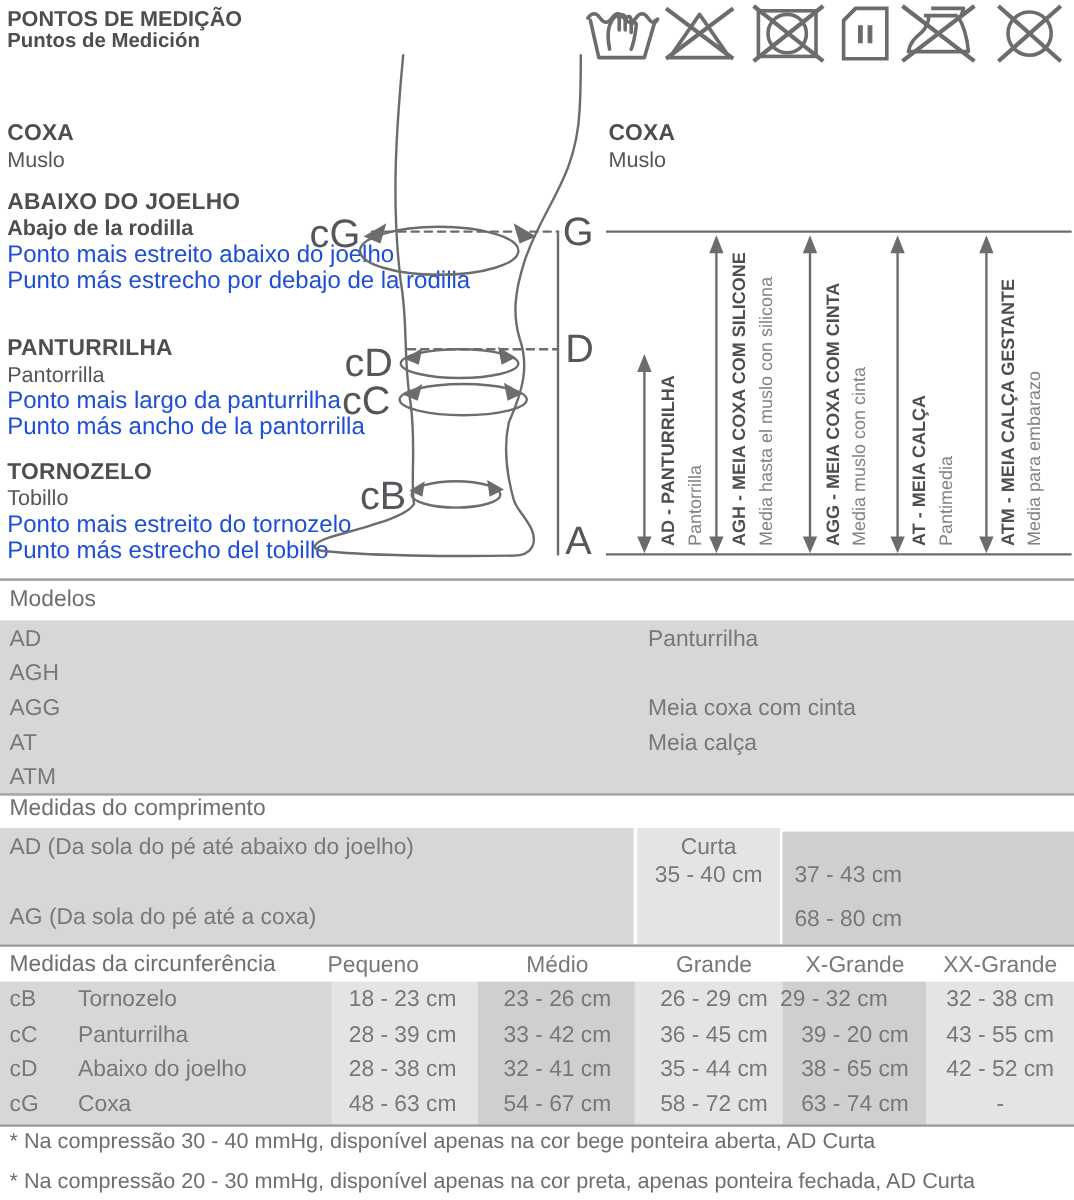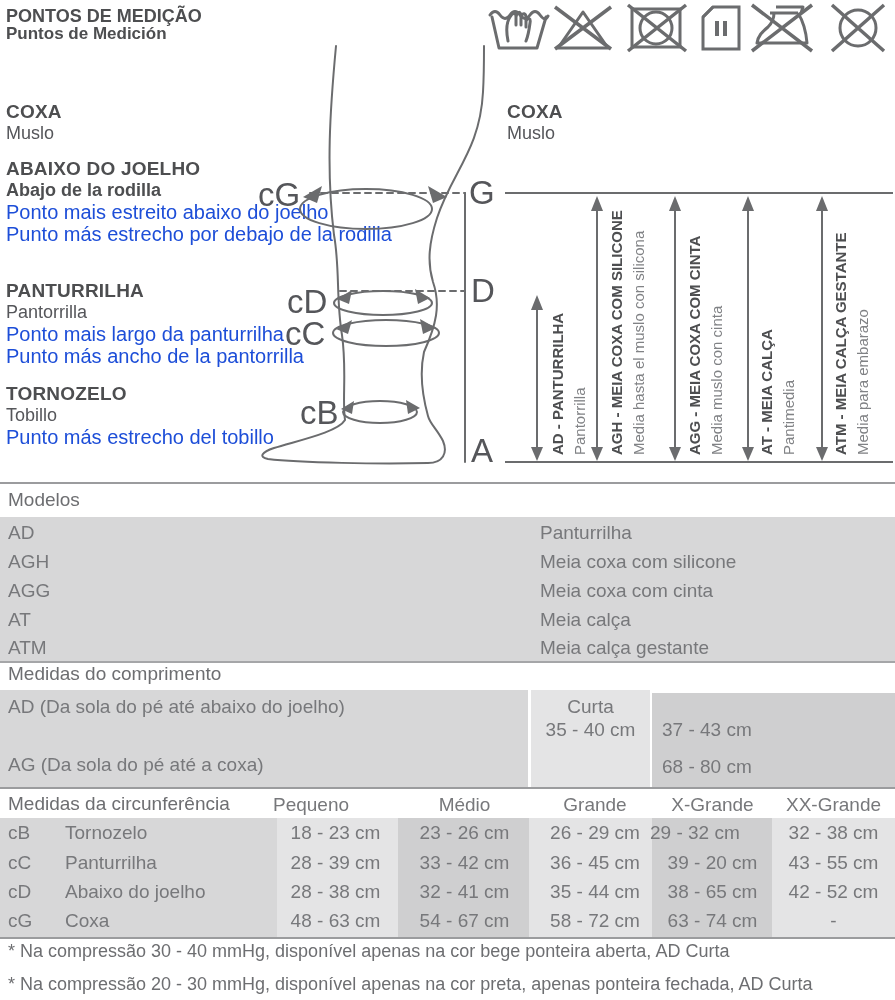--- a/index.html
+++ b/index.html
@@ -89,20 +89,21 @@
   <div class="abs" style="left:6px;top:280px;">
     <div class="pt-head">PANTURRILHA</div>
     <div class="es-sub">Pantorrilla</div>
     <div class="desc">Ponto mais largo da panturrilha</div>
     <div class="desc">Punto más ancho de la pantorrilla</div>
   </div>
 
   <div class="abs" style="left:6px;top:383px;">
     <div class="pt-head">TORNOZELO</div>
     <div class="es-sub">Tobillo</div>
+    <div class="desc">Ponto mais estreito do tornozelo</div>
     <div class="desc">Punto más estrecho del tobillo</div>
   </div>
 
   <div class="abs" style="left:507px;top:101px;">
     <div class="pt-head">COXA</div>
     <div class="es-sub">Muslo</div>
   </div>
 
   <svg class="abs" style="left:250px;top:40px;" width="250" height="435" viewBox="250 40 250 435">
     <g fill="none" stroke="#6b6c6e" stroke-width="2" stroke-linecap="round">
@@ -171,27 +172,25 @@
   <div class="vlabel sub" style="left:853px;top:455px;">Media para embarazo</div>
 
   <div class="rule" style="top:482px;"></div>
 
   <div class="abs sec-head" style="left:8px;top:489px;">Modelos</div>
   <div class="band" style="left:0;top:517px;width:895px;height:144px;background:#d7d7d8;border-bottom:2px solid #a5a6a8;"></div>
 
   <div class="abs cell" style="left:8px;top:522px;">AD</div>
   <div class="abs cell" style="left:540px;top:522px;">Panturrilha</div>
   <div class="abs cell" style="left:8px;top:551px;">AGH</div>
-  <div class="abs cell" style="left:540px;top:551px;">Meia coxa com silicone</div>
   <div class="abs cell" style="left:8px;top:580px;">AGG</div>
   <div class="abs cell" style="left:540px;top:580px;">Meia coxa com cinta</div>
   <div class="abs cell" style="left:8px;top:609px;">AT</div>
   <div class="abs cell" style="left:540px;top:609px;">Meia calça</div>
   <div class="abs cell" style="left:8px;top:637px;">ATM</div>
-  <div class="abs cell" style="left:540px;top:637px;">Meia calça gestante</div>
 
   <div class="abs sec-head" style="left:8px;top:663px;">Medidas do comprimento</div>
   <div class="band" style="left:0;top:690px;width:528px;height:97px;background:#d7d7d8;"></div>
   <div class="band" style="left:531px;top:690px;width:119px;height:97px;background:#e4e4e5;"></div>
   <div class="band" style="left:652px;top:693px;width:243px;height:94px;background:#cfcfd0;"></div>
   <div class="rule" style="top:787px;"></div>
 
   <div class="abs cell" style="left:8px;top:696px;">AD (Da sola do pé até abaixo do joelho)</div>
   <div class="abs cell" style="left:8px;top:754px;">AG (Da sola do pé até a coxa)</div>
   <div class="abs cell" style="left:531px;top:696px;width:119px;text-align:center;">Curta</div>

